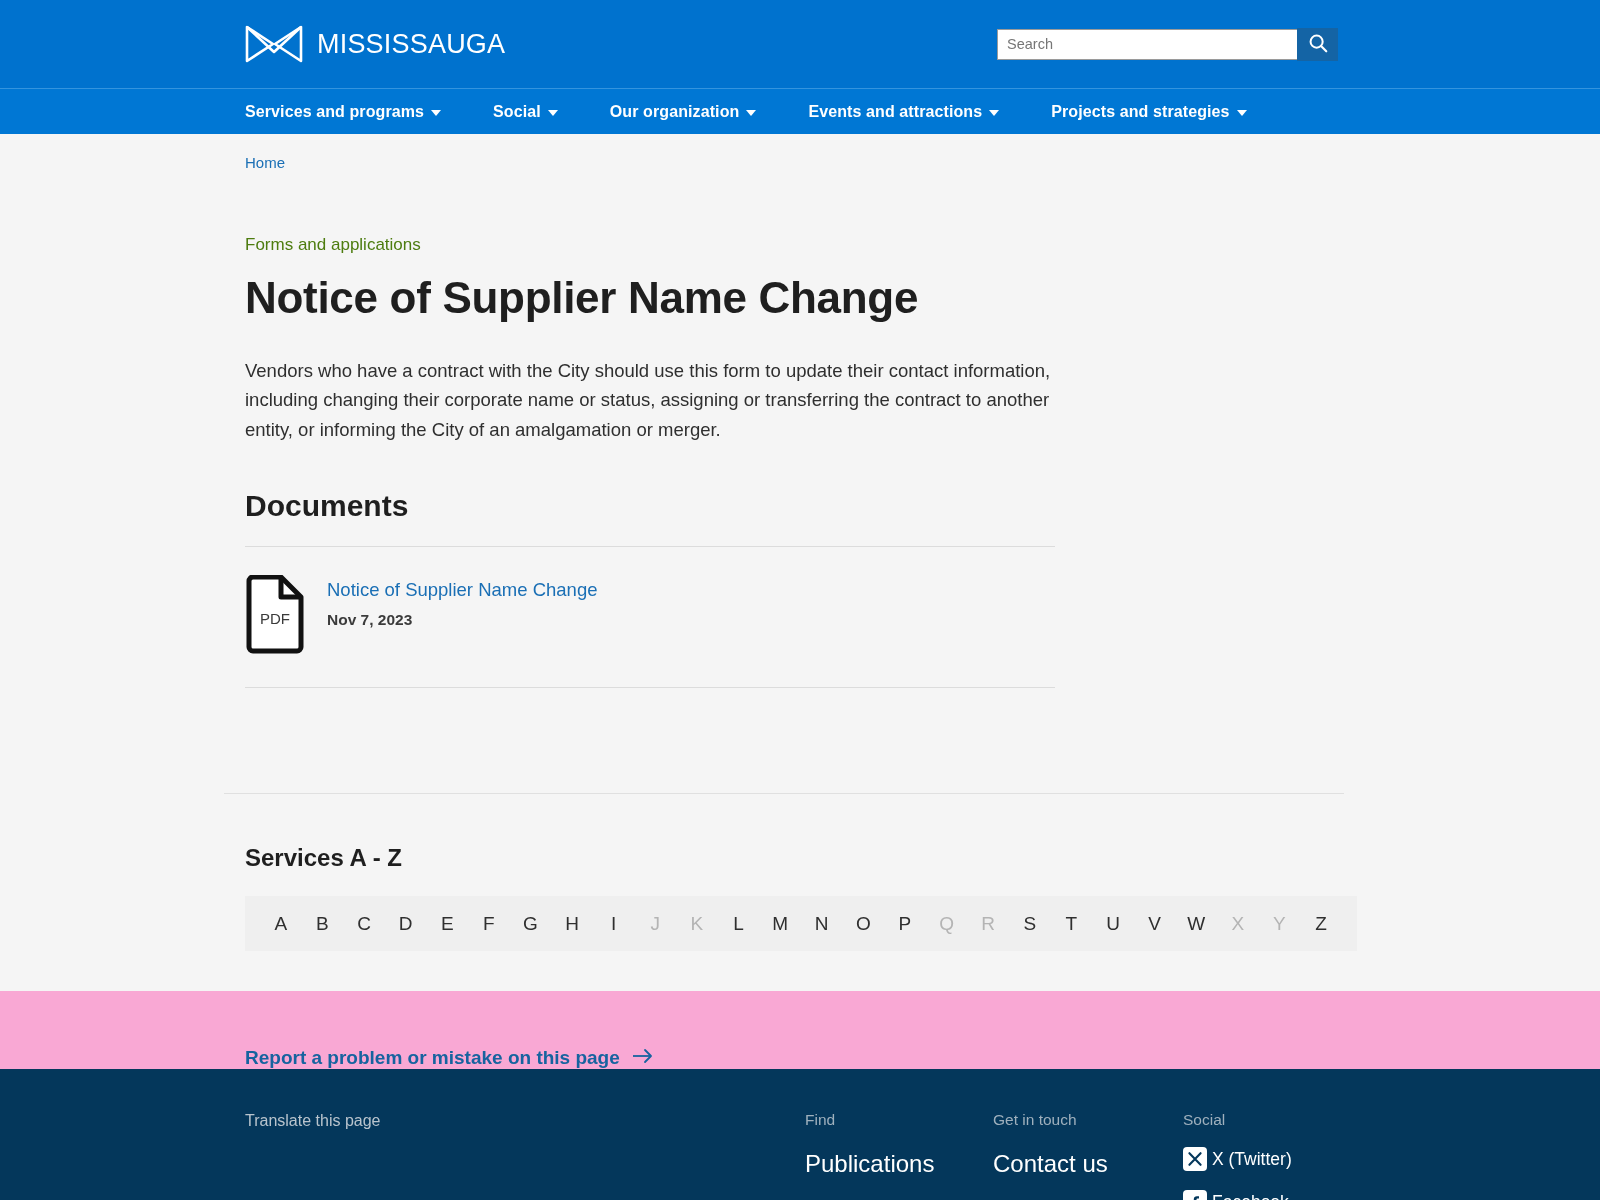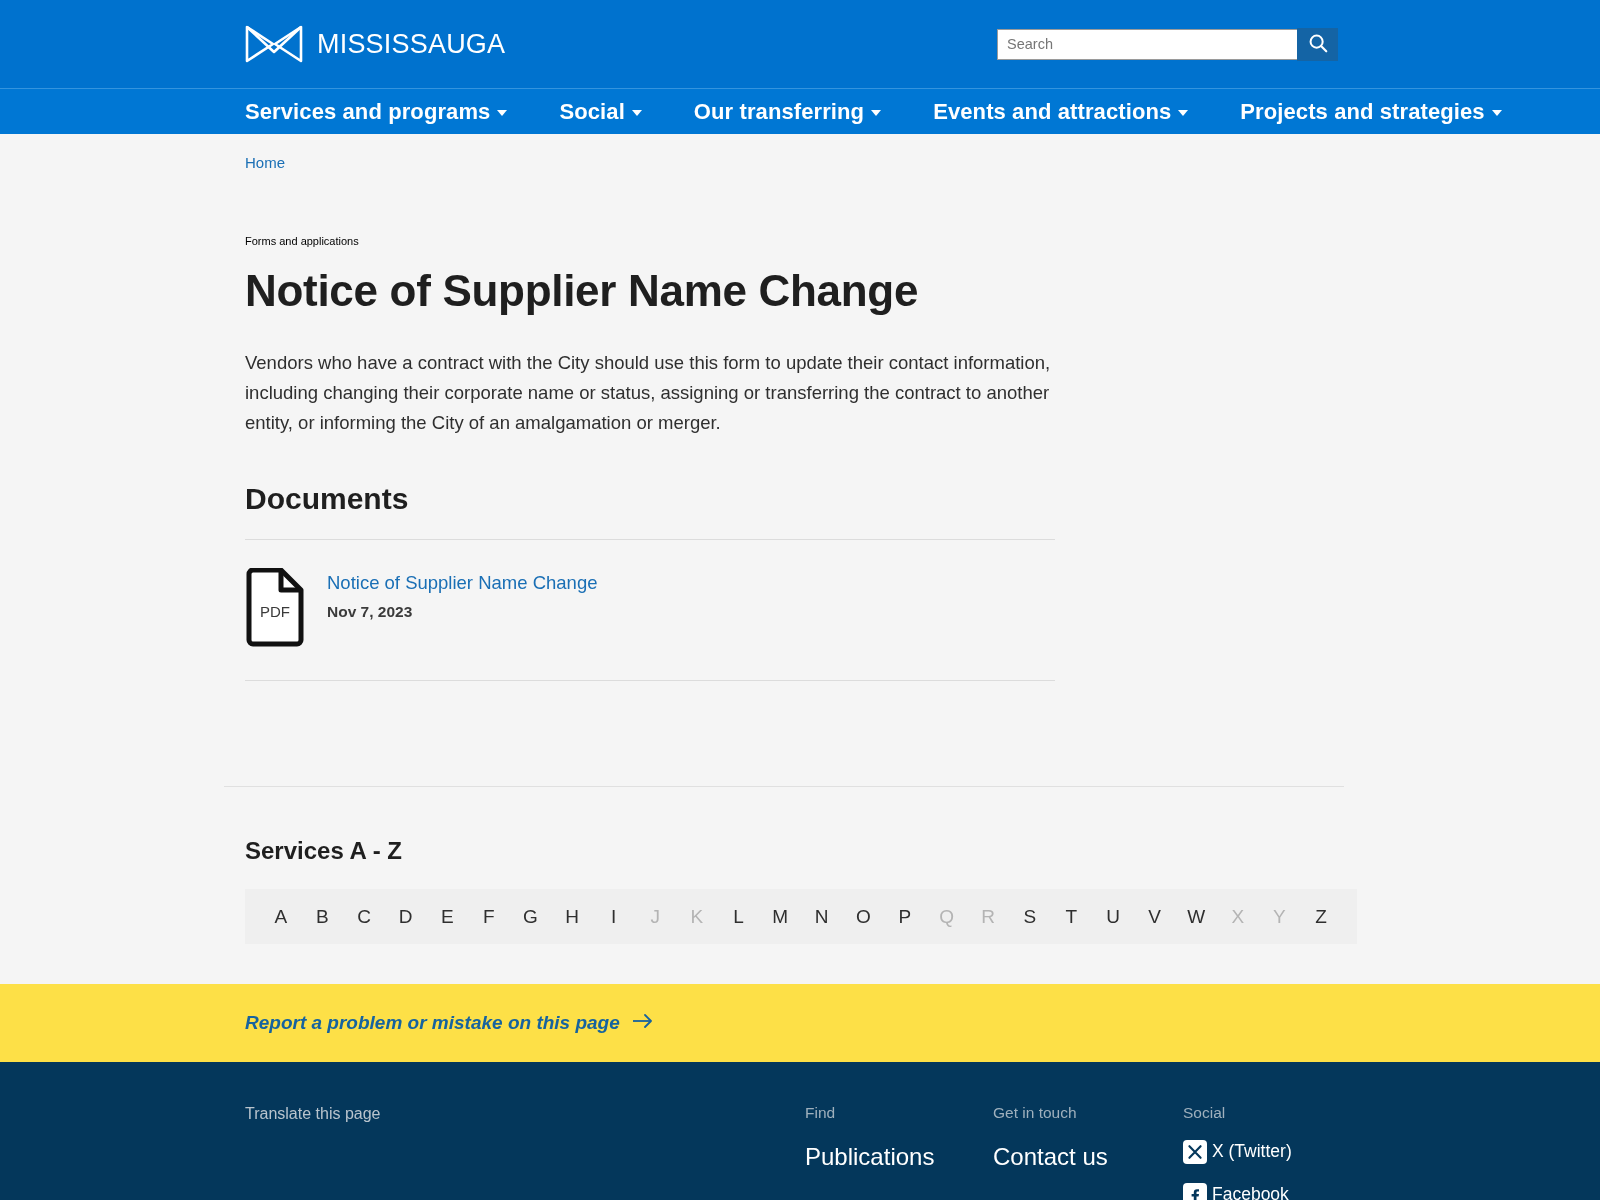--- a/index.html
+++ b/index.html
@@ -84,21 +84,21 @@
   }
   .mainnav-inner {
     padding: 0 245px;
     height: 45px;
     display: flex;
     align-items: center;
     gap: 52px;
   }
   .nav-item {
     color: #fff;
-    font-size: 22px;
+    font-size: 16px;
     font-weight: 700;
     letter-spacing: 0.1px;
     text-decoration: none;
     display: inline-flex;
     align-items: center;
     gap: 7px;
     cursor: pointer;
     white-space: nowrap;
   }
   .caret {
@@ -119,22 +119,22 @@
     color: #1a6fb5;
     text-decoration: none;
   }
 
   
   .main {
     padding: 0 245px;
   }
   .eyebrow {
     margin-top: 64px;
-    font-size: 11px;
-    color: #000000;
+    font-size: 17px;
+    color: #4d7c0f;
     line-height: 1.2;
   }
   h1.page-title {
     font-size: 44px;
     font-weight: 700;
     color: #1f1f1f;
     margin: 18px 0 0 0;
     line-height: 1.12;
     letter-spacing: -0.3px;
   }
@@ -216,26 +216,25 @@
     cursor: pointer;
   }
   .az-letter.disabled {
     color: #b4b4b4;
     cursor: default;
   }
 
   
   .report-bar {
     margin-top: 40px;
-    background: #fde047;
+    background: #f9a8d4;
     height: 78px;
     display: flex;
-    align-items: center;
+    align-items: flex-end;
     padding: 0 245px;
-    font-style: italic;
   }
   .report-link {
     color: #16639f;
     font-size: 19px;
     font-weight: 700;
     text-decoration: none;
     display: inline-flex;
     align-items: center;
     gap: 12px;
   }
@@ -334,21 +333,21 @@
     <div class="mainnav-inner" id="nav-container">
         <a class="nav-item" href="#">
           <span>Services and programs</span>
           <span class="caret"></span>
         </a>
         <a class="nav-item" href="#">
           <span>Social</span>
           <span class="caret"></span>
         </a>
         <a class="nav-item" href="#">
-          <span>Our transferring</span>
+          <span>Our organization</span>
           <span class="caret"></span>
         </a>
         <a class="nav-item" href="#">
           <span>Events and attractions</span>
           <span class="caret"></span>
         </a>
         <a class="nav-item" href="#">
           <span>Projects and strategies</span>
           <span class="caret"></span>
         </a>

